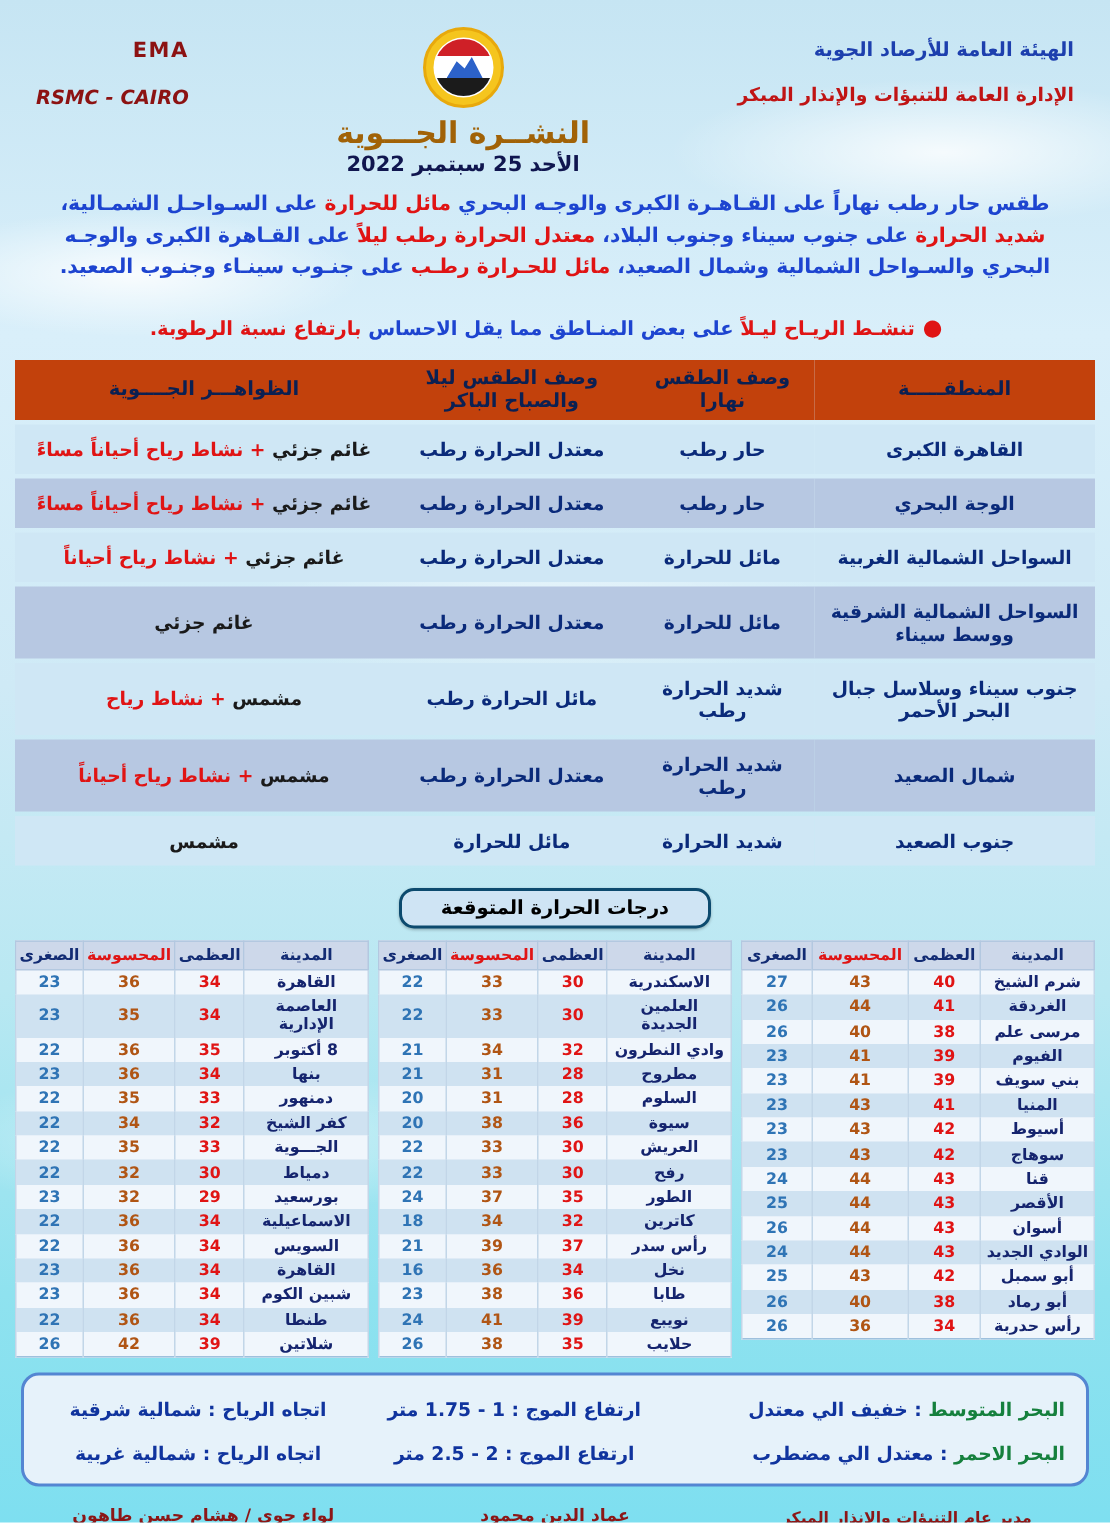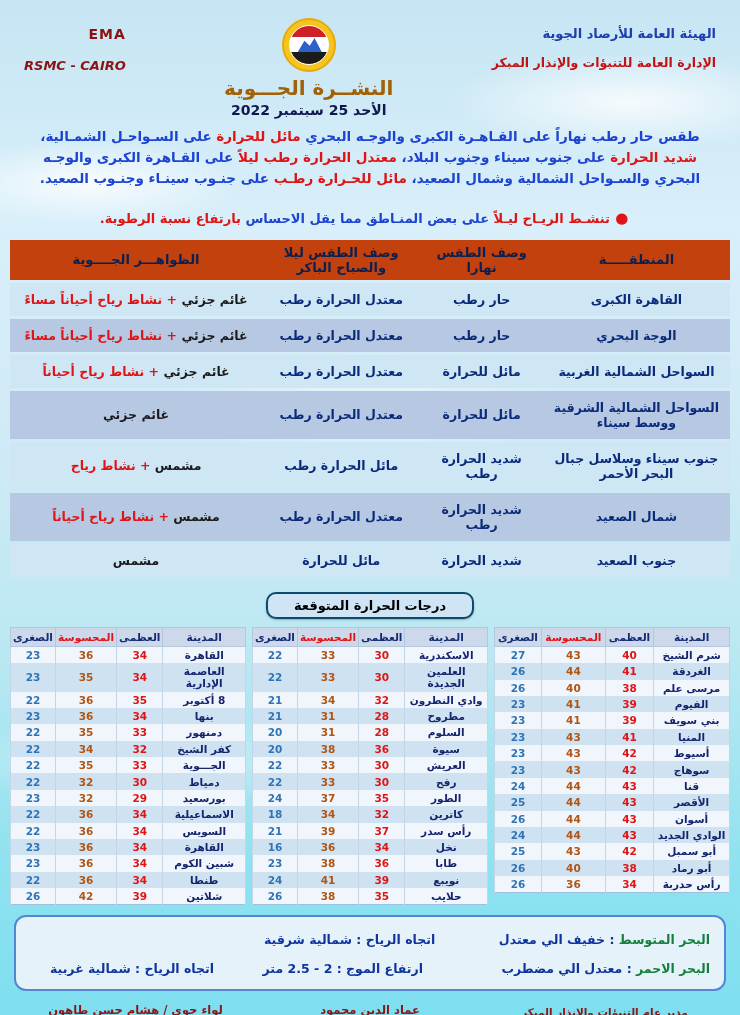--- a/index.html
+++ b/index.html
@@ -487,20 +487,21 @@
               <td class="v-min">26</td>
             </tr>
           </tbody>
         </table>
       </div>
   </div>
 
   <div class="sea-box" id="sea-box">
       <div class="sea-row">
         <div class="sea-cell-a"><span class="sea-name">البحر المتوسط </span><span class="sea-txt">: خفيف الي معتدل</span></div>
+        <div class="sea-cell-b"><span class="sea-txt">ارتفاع الموج : 1 - 1.75 متر</span></div>
         <div class="sea-cell-c"><span class="sea-txt">اتجاه الرياح : شمالية شرقية</span></div>
       </div>
       <div class="sea-row">
         <div class="sea-cell-a"><span class="sea-name">البحر الاحمر </span><span class="sea-txt">: معتدل الي مضطرب</span></div>
         <div class="sea-cell-b"><span class="sea-txt">ارتفاع الموج : 2 - 2.5 متر</span></div>
         <div class="sea-cell-c"><span class="sea-txt">اتجاه الرياح : شمالية غربية</span></div>
       </div>
     </div>
 
   <div class="sigs" id="sigs">

